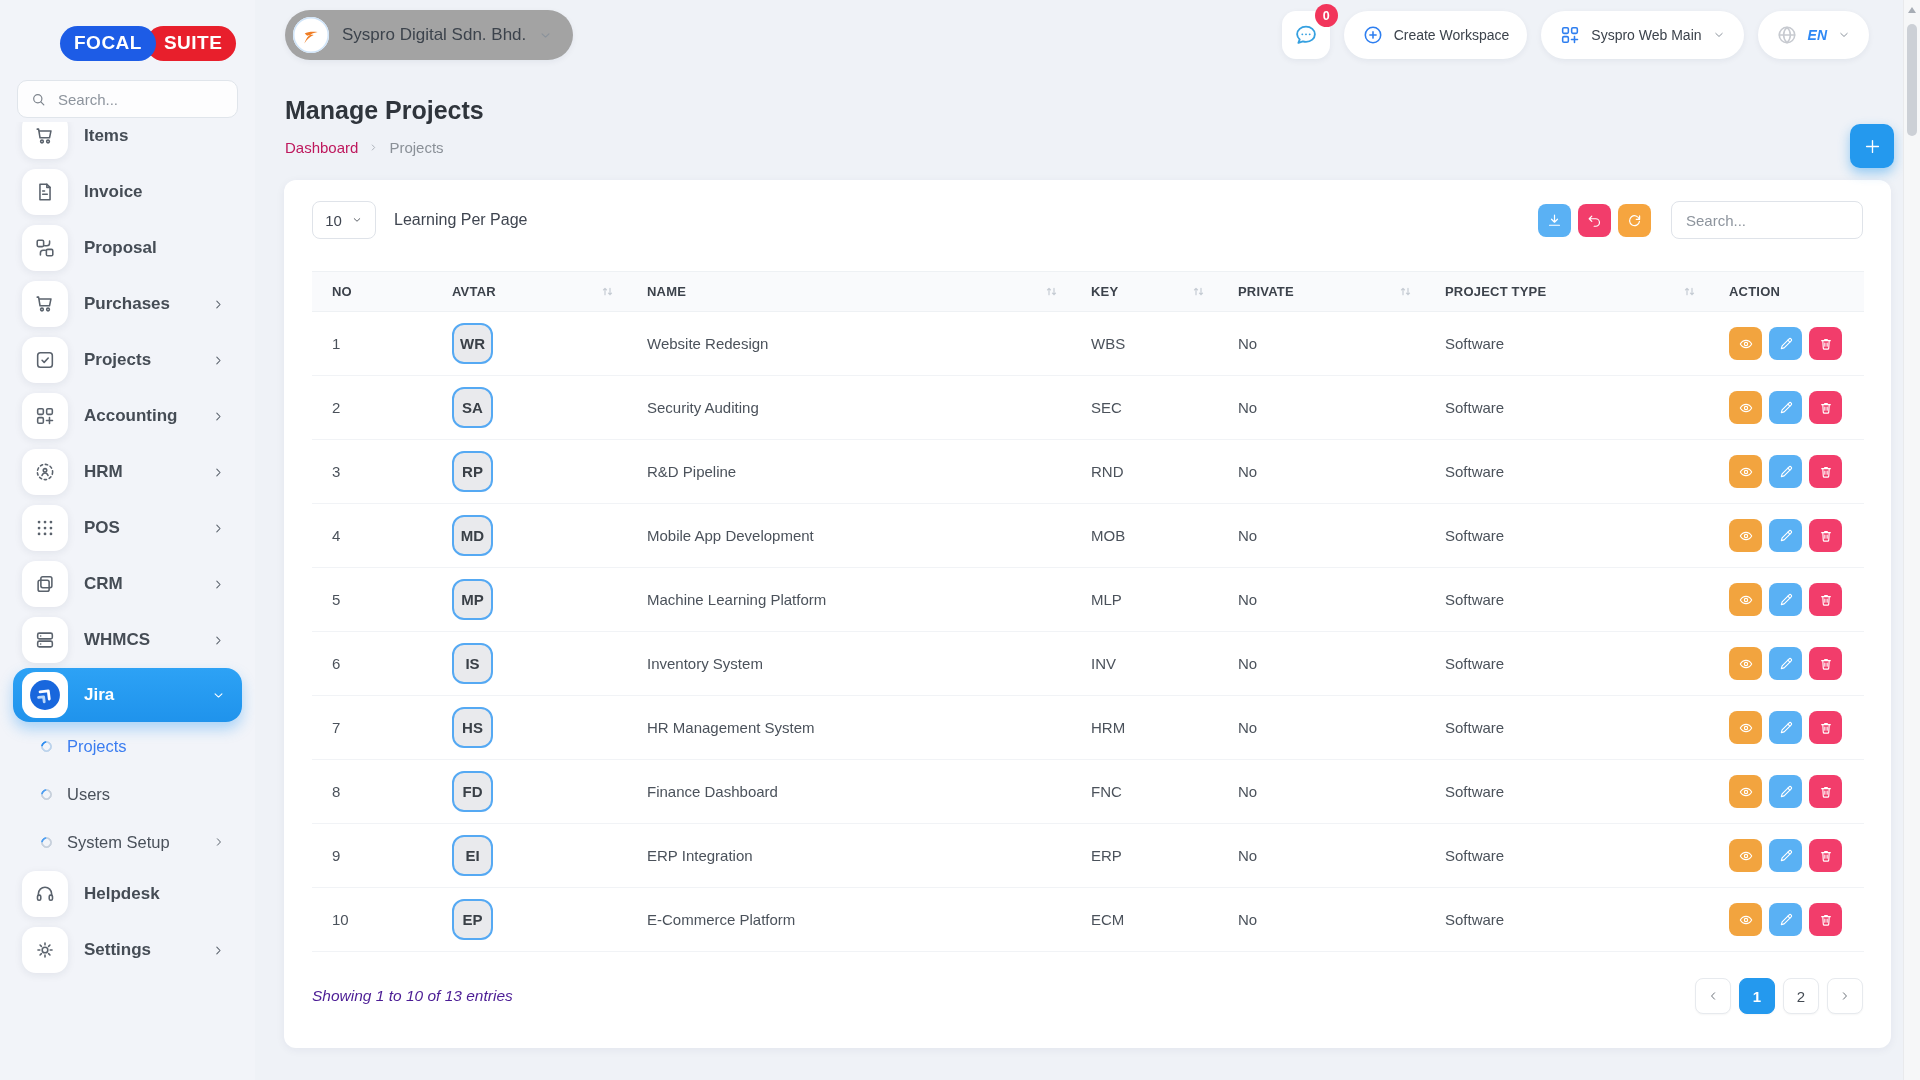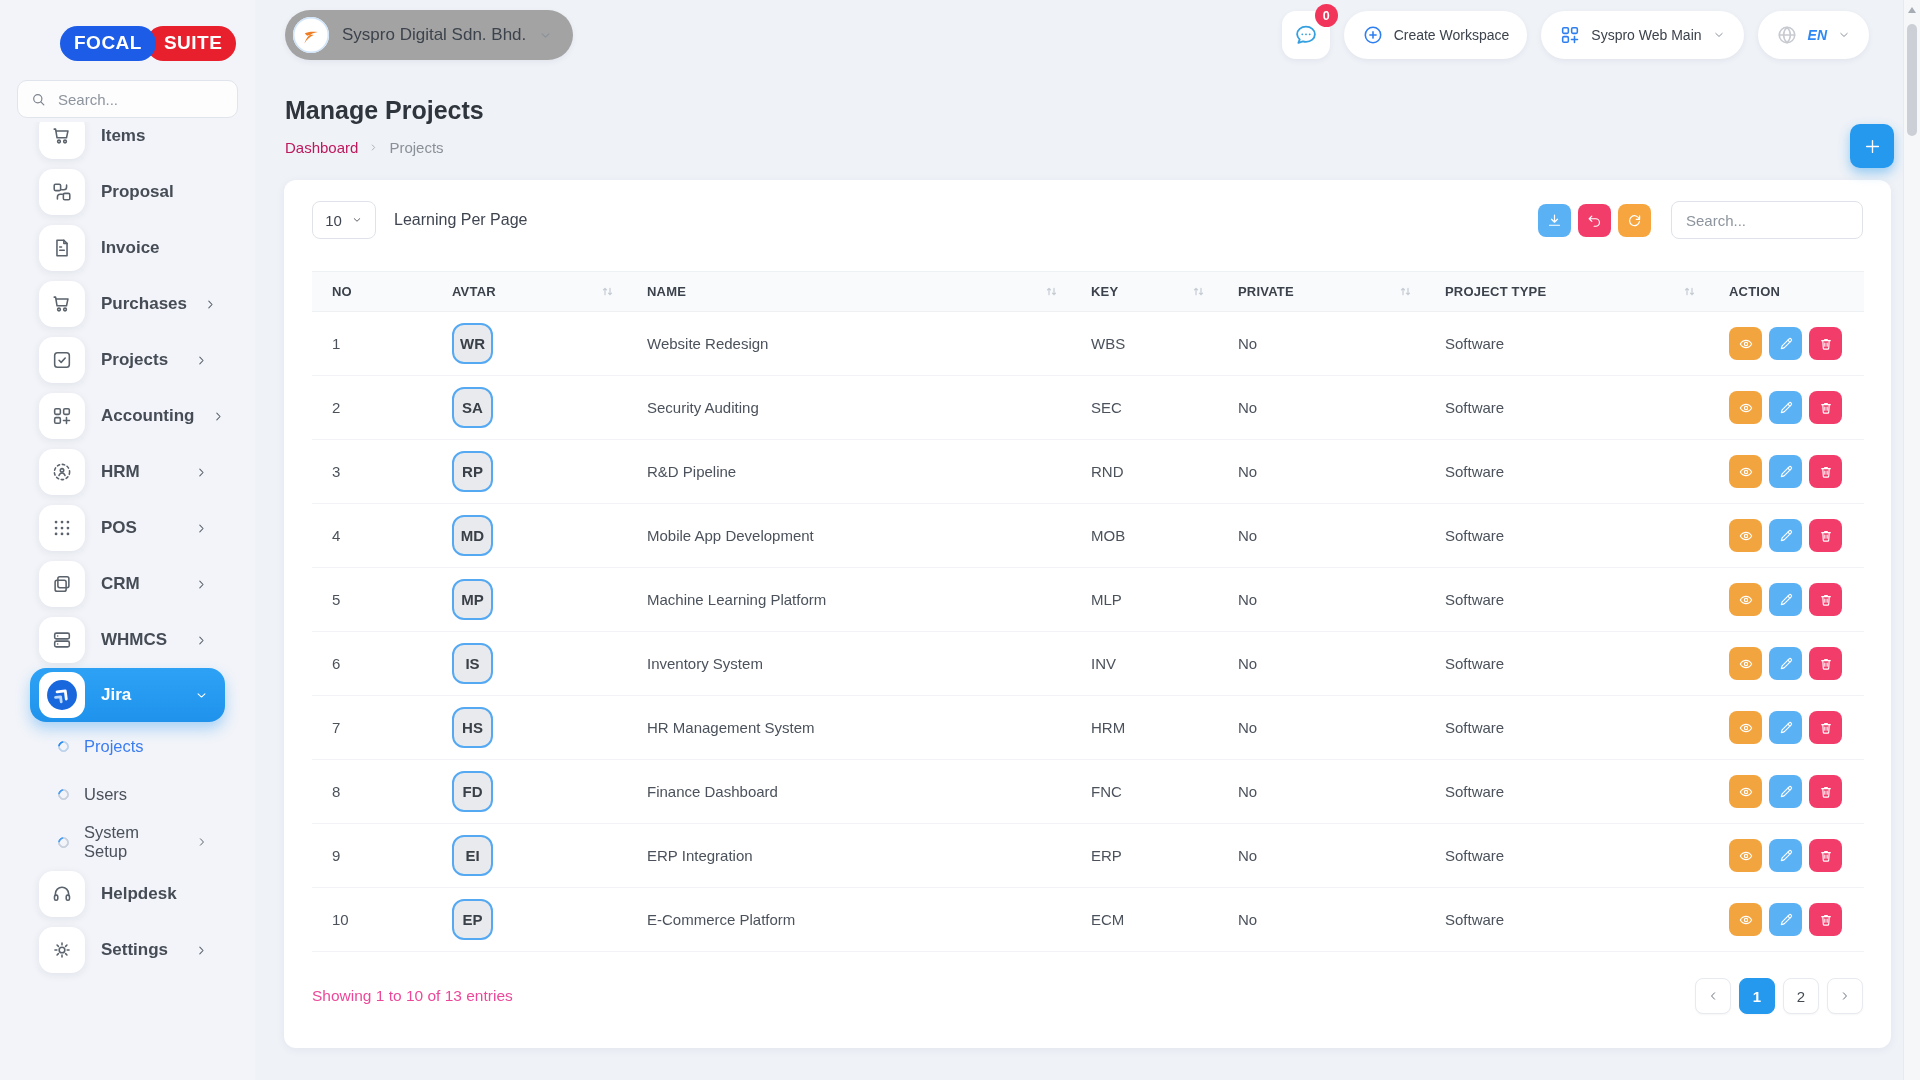--- a/index.html
+++ b/index.html
@@ -17,21 +17,21 @@
   .logo-pill { color:#fff; font-weight:bold; font-size:19px; letter-spacing:.5px; padding:6px 14px 7px; border-radius:18px; }
   .logo-pill.p1 { background:#1d5ce6; position:relative; z-index:2; }
   .logo-pill.p2 { background:#e81f2c; margin-left:-10px; padding-left:18px; }
   .side-search { position:absolute; left:17px; top:80px; width:221px; height:38px; background:#fdfdfe;
     border:1px solid #e0e5eb; border-radius:10px; display:flex; align-items:center; gap:9px; padding:0 12px; }
   .side-search .s-ic { width:17px; height:17px; color:#7d848d; flex:0 0 auto; }
   .side-search input { border:none; outline:none; background:transparent; width:100%; font-size:15px; color:#4a515b;
     font-family:inherit; }
   .side-search input::placeholder { color:#8d949d; }
 
-  .menu { position:absolute; top:122px; left:0; right:0; bottom:0; overflow:hidden; padding:0 30px; }
+  .menu { position:absolute; top:122px; left:0; right:0; bottom:0; overflow:hidden; padding:0 13px;text-align:center; }
   .side-item { height:56px; display:flex; align-items:center; gap:16px; padding:0 16px 0 9px; cursor:pointer; border-radius:16px; }
   .menu .side-item:first-child { margin-top:-14px; }
   .tile { flex:0 0 46px; height:46px; border-radius:14px; background:#fff; box-shadow:0 2px 8px rgba(30,40,70,.08);
     display:flex; align-items:center; justify-content:center; color:#5a626c; }
   .tile svg { width:22px; height:22px; }
   .side-label { font-size:17px; font-weight:600; color:#454c55; }
   .side-chev { margin-left:auto; color:#5a626c; }
   .side-chev svg { width:15px; height:15px; }
   .side-item.active { background:linear-gradient(180deg,#2da2f5,#1f93ec); box-shadow:0 7px 14px rgba(33,150,243,.35); height:54px; }
   .side-item.active .side-label, .side-item.active .side-chev { color:#fff; }
@@ -100,21 +100,21 @@
   tbody td { height:64px; border-bottom:1px solid #f1f3f6; font-size:15px; color:#4b525b; padding:0 0 0 20px; background:#fff; }
   .avatar { display:inline-flex; width:41px; height:41px; border-radius:12px; background:#e9eaed; border:2px solid #55a9f3;
     align-items:center; justify-content:center; font-weight:700; font-size:15px; color:#3a4047; }
   .actions { display:flex; gap:7px; }
   .act { width:33px; height:33px; border-radius:8px; border:none; cursor:pointer; color:#fff;
     display:flex; align-items:center; justify-content:center; }
   .act svg { width:16px; height:16px; }
   .act-view { background:#f2a43f; } .act-edit { background:#5ab1f4; } .act-delete { background:#f23d6b; }
 
   .card-footer { display:flex; align-items:center; margin:26px 28px 0; }
-  .showing { font-size:15.5px; color:#ec4899; }
+  .showing { font-size:15.5px; color:#4c1d95;font-style:italic; }
   .pager { margin-left:auto; display:flex; gap:8px; }
   .page-btn { min-width:36px; height:36px; border-radius:8px; border:1px solid #e7eaee; background:#fff; cursor:pointer;
     color:#444b54; font-size:15px; display:flex; align-items:center; justify-content:center; box-shadow:0 1px 2px rgba(0,0,0,.04); font-family:inherit; }
   .page-btn svg { width:14px; height:14px; color:#6a7078; }
   .page-btn.active { background:#2499ee; border-color:#2499ee; color:#fff; font-weight:600; }
 
   
   .scrollbar { position:absolute; right:0; top:0; width:17px; height:1080px; background:#f6f7f8; border-left:1px solid #e9eaec; }
   .sb-up { position:absolute; top:6px; left:0; right:0; display:flex; justify-content:center; cursor:pointer; }
   .sb-up::before { content:""; border:4.5px solid transparent; border-bottom:6px solid #a7adb5; margin-top:-3px; }
@@ -144,36 +144,36 @@
             <path d="M3.5 4.5H5l1.6 9.5h10.3l1.6-7.5H6"></path>
             <circle cx="8.7" cy="18" r="1.5"></circle>
             <circle cx="15.3" cy="18" r="1.5"></circle>
           </svg>
         </span>
         <span class="side-label">Items</span>
       </div>
       <div class="side-item">
         <span class="tile">
           <svg viewBox="0 0 24 24" fill="none" stroke="currentColor" stroke-width="1.7" stroke-linecap="round" stroke-linejoin="round" width="100%" height="100%">
+            <path d="M6.5 3.5H14l3.5 3.5v13.5h-11z"></path>
+            <path d="M14 3.5V7h3.5"></path>
+            <path d="M9.5 11h2M9.5 14.5h5"></path>
+          </svg>
+        </span>
+        <span class="side-label">Invoice</span>
+      </div>
+      <div class="side-item">
+        <span class="tile">
+          <svg viewBox="0 0 24 24" fill="none" stroke="currentColor" stroke-width="1.7" stroke-linecap="round" stroke-linejoin="round" width="100%" height="100%">
             <rect x="3.5" y="3.5" width="7" height="7" rx="1.5"></rect>
             <rect x="13.5" y="13.5" width="7" height="7" rx="1.5"></rect>
             <path d="M17 4.5v2a3 3 0 0 1-3 3h-2.5M7 19.5v-2a3 3 0 0 1 3-3h2.5"></path>
           </svg>
         </span>
         <span class="side-label">Proposal</span>
-      </div>
-      <div class="side-item">
-        <span class="tile">
-          <svg viewBox="0 0 24 24" fill="none" stroke="currentColor" stroke-width="1.7" stroke-linecap="round" stroke-linejoin="round" width="100%" height="100%">
-            <path d="M6.5 3.5H14l3.5 3.5v13.5h-11z"></path>
-            <path d="M14 3.5V7h3.5"></path>
-            <path d="M9.5 11h2M9.5 14.5h5"></path>
-          </svg>
-        </span>
-        <span class="side-label">Invoice</span>
       </div>
       <div class="side-item">
         <span class="tile">
           <svg viewBox="0 0 24 24" fill="none" stroke="currentColor" stroke-width="1.7" stroke-linecap="round" stroke-linejoin="round" width="100%" height="100%">
             <path d="M3.5 4.5H5l1.6 9.5h10.3l1.6-7.5H6"></path>
             <circle cx="8.7" cy="18" r="1.5"></circle>
             <circle cx="15.3" cy="18" r="1.5"></circle>
           </svg>
         </span>
         <span class="side-label">Purchases</span>

